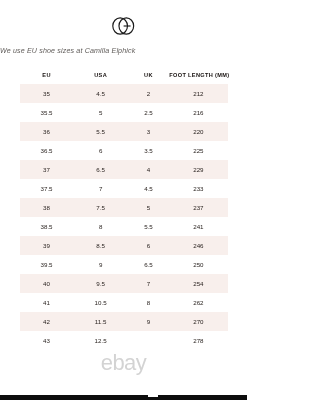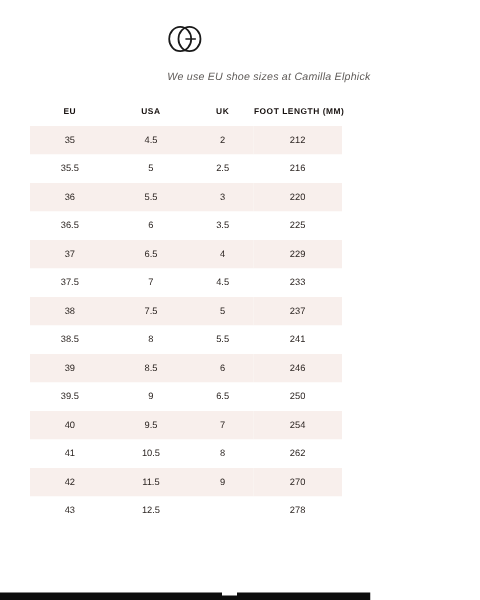--- a/index.html
+++ b/index.html
@@ -35,27 +35,26 @@
   }
   .logo {
     width: 34px;
     height: 24px;
     display: block;
   }
 
   
   .subtitle {
     margin-top: 9px;
-    text-align: right;
+    text-align: left;
     font-style: italic;
     font-size: 7.1px;
     letter-spacing: 0.15px;
     color: #5f5b58;
     font-family: "Liberation Sans", sans-serif;
-    padding-left: 18px;
   }
 
   
   .table {
     margin: 14px auto 0 auto;
     width: 208px;
     border-collapse: collapse;
     table-layout: fixed;
   }
   .table th {
@@ -235,17 +234,20 @@
       </tr>
       <tr class="plain">
         <td>43</td>
         <td>12.5</td>
         <td></td>
         <td>278</td>
       </tr>
     </tbody>
   </table>
 
+  <div class="watermark">
+    <span class="watermark-text">ebay</span>
+  </div>
 
   <div class="bottom-band"></div>
   <div class="bottom-band-notch"></div>
 
 </div>
 
 </body></html>

